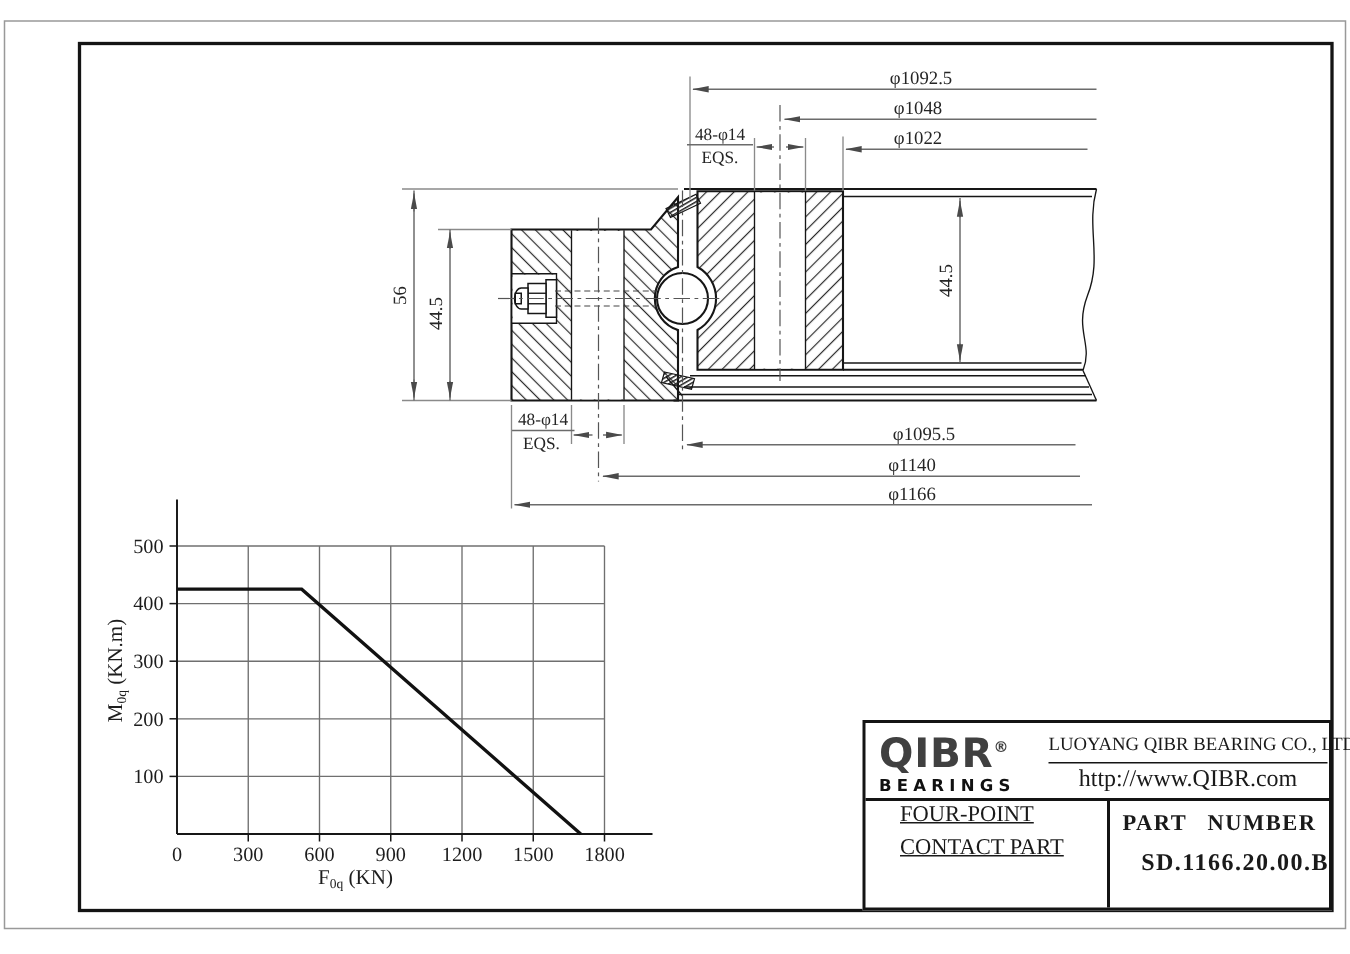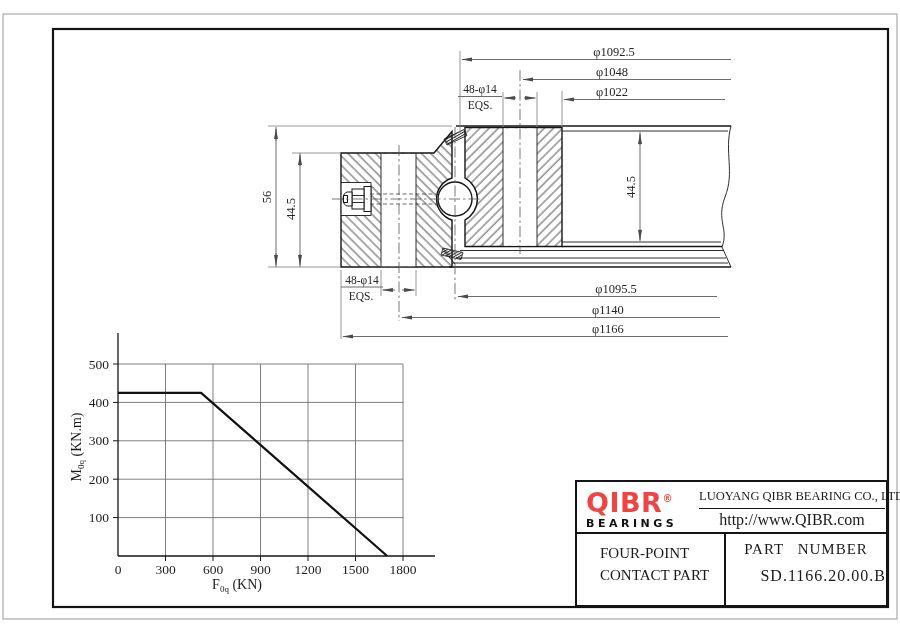--- a/index.html
+++ b/index.html
@@ -12,31 +12,31 @@
   .extline{stroke:#8a8a8a;stroke-width:0.9;fill:none;}
   .cline{stroke:#555;stroke-width:0.8;fill:none;stroke-dasharray:11 3 2.5 3;}
   .dashed{stroke:#444;stroke-width:0.8;fill:none;stroke-dasharray:4 2.5;}
   .dimtext{font-size:12.5px;fill:#252525;text-anchor:middle;}
   
   #titleblock{position:absolute;left:575px;top:480px;width:313px;height:127px;
     border:2px solid #141414;box-sizing:border-box;background:#fff;}
   #tb-top{position:absolute;left:0;top:0;right:0;height:50px;border-bottom:2px solid #141414;}
   #tb-logo{position:absolute;left:9px;top:3px;width:110px;}
   #tb-brand{font-family:"DejaVu Sans","Liberation Sans",sans-serif;font-weight:800;
-    font-size:27px;letter-spacing:0.5px;line-height:28px;color:#ef4444;}
+    font-size:27px;letter-spacing:0.5px;line-height:28px;color:#404040;}
   #tb-reg{font-size:10px;vertical-align:super;font-weight:700;}
   #tb-sub{font-family:"DejaVu Sans","Liberation Sans",sans-serif;font-weight:700;
     font-size:11px;letter-spacing:3.5px;color:#111;margin-top:0px;}
   #tb-co{position:absolute;left:122px;right:1px;top:0;height:48px;}
   #tb-co-name{height:26px;line-height:28px;text-align:center;font-size:12.5px;
     border-bottom:1.5px solid #141414;white-space:nowrap;}
   #tb-co-url{height:22px;line-height:21px;text-align:center;font-size:16px;}
   #tb-bottom{position:absolute;left:0;top:50px;right:0;bottom:0;display:flex;}
-  #tb-product{width:147px;box-sizing:border-box;padding:10px 0 0 23px;font-size:15px;line-height:22px;white-space:nowrap;}
-  #tb-part{flex:1;border-left:2px solid #141414;text-align:center;}
+  #tb-product{width:161px;box-sizing:border-box;padding:0 0 0 23px;font-size:15px;line-height:22px;white-space:nowrap;text-decoration:underline;}
+  #tb-part{flex:1;border-left:2px solid #141414;text-align:center;font-weight:bold;}
   #tb-part-label{margin-top:9px;font-size:15px;letter-spacing:1px;word-spacing:9px;}
   #tb-part-number{margin-top:9px;font-size:16px;letter-spacing:1px;text-align:right;}
 </style>
 </head>
 <body>
 
 <div id="page">
 
   <svg id="drawing-svg" width="900" height="636" viewBox="0 0 900 636">
     <defs>

